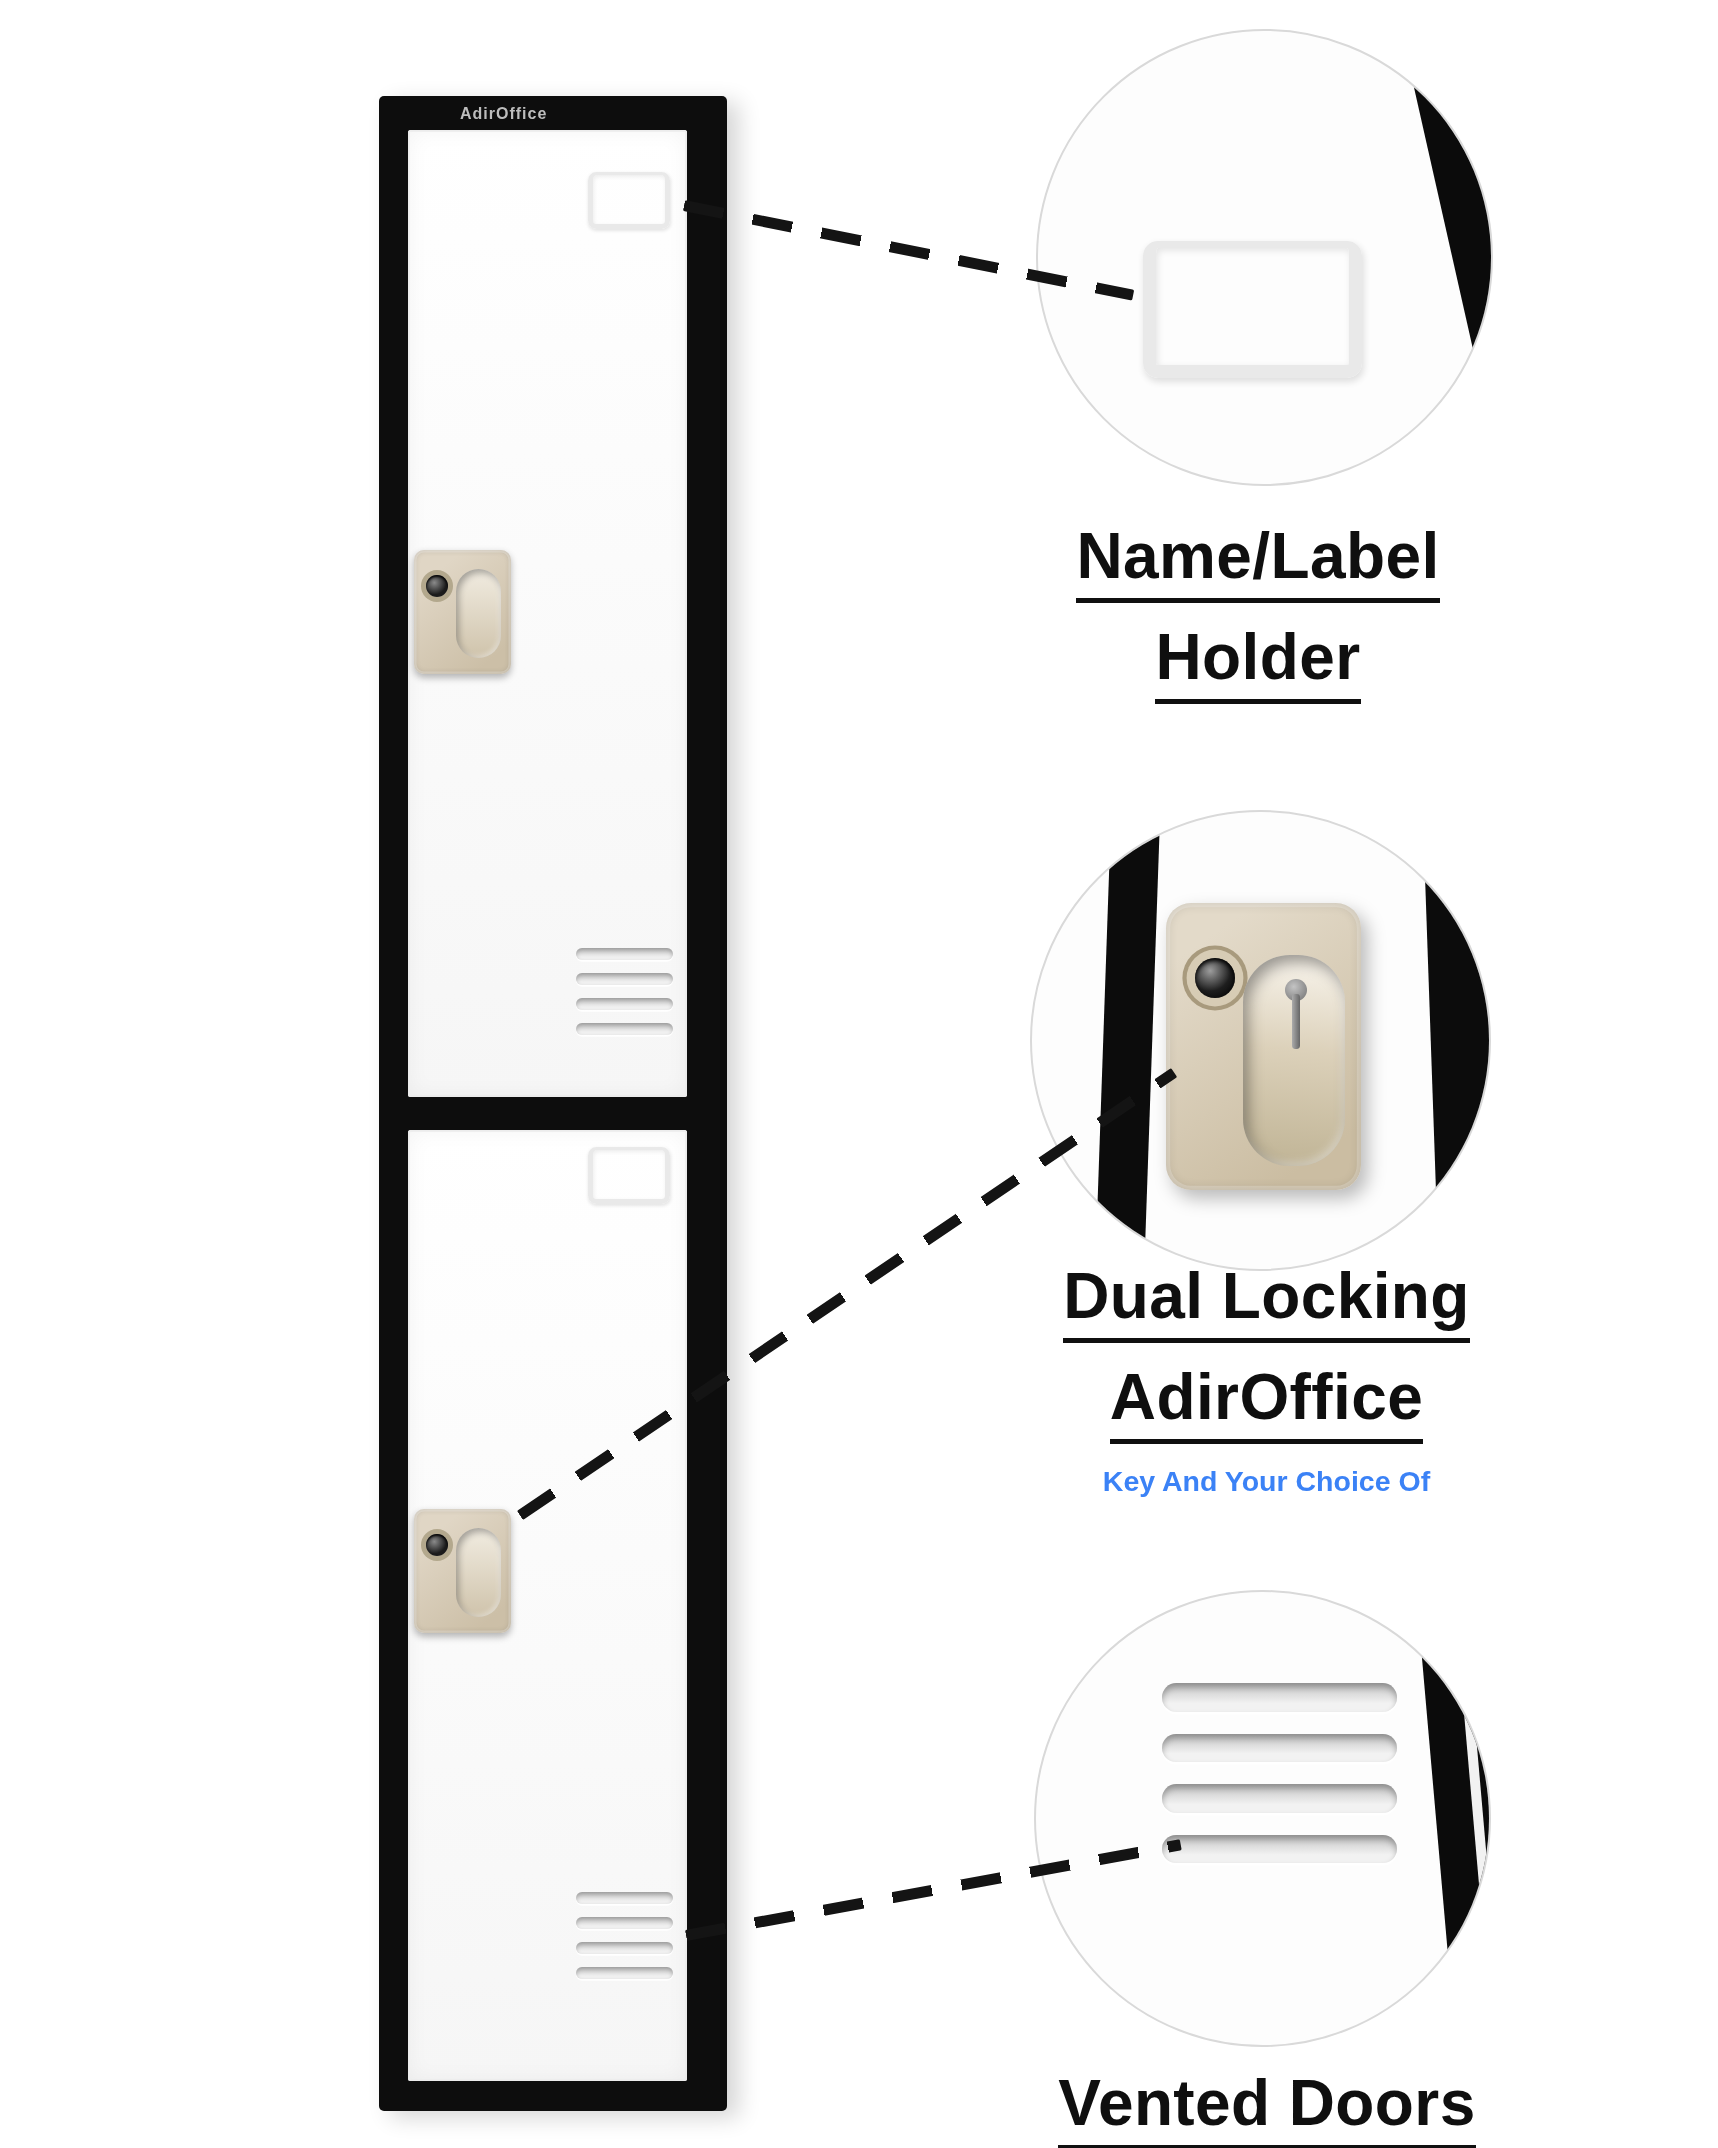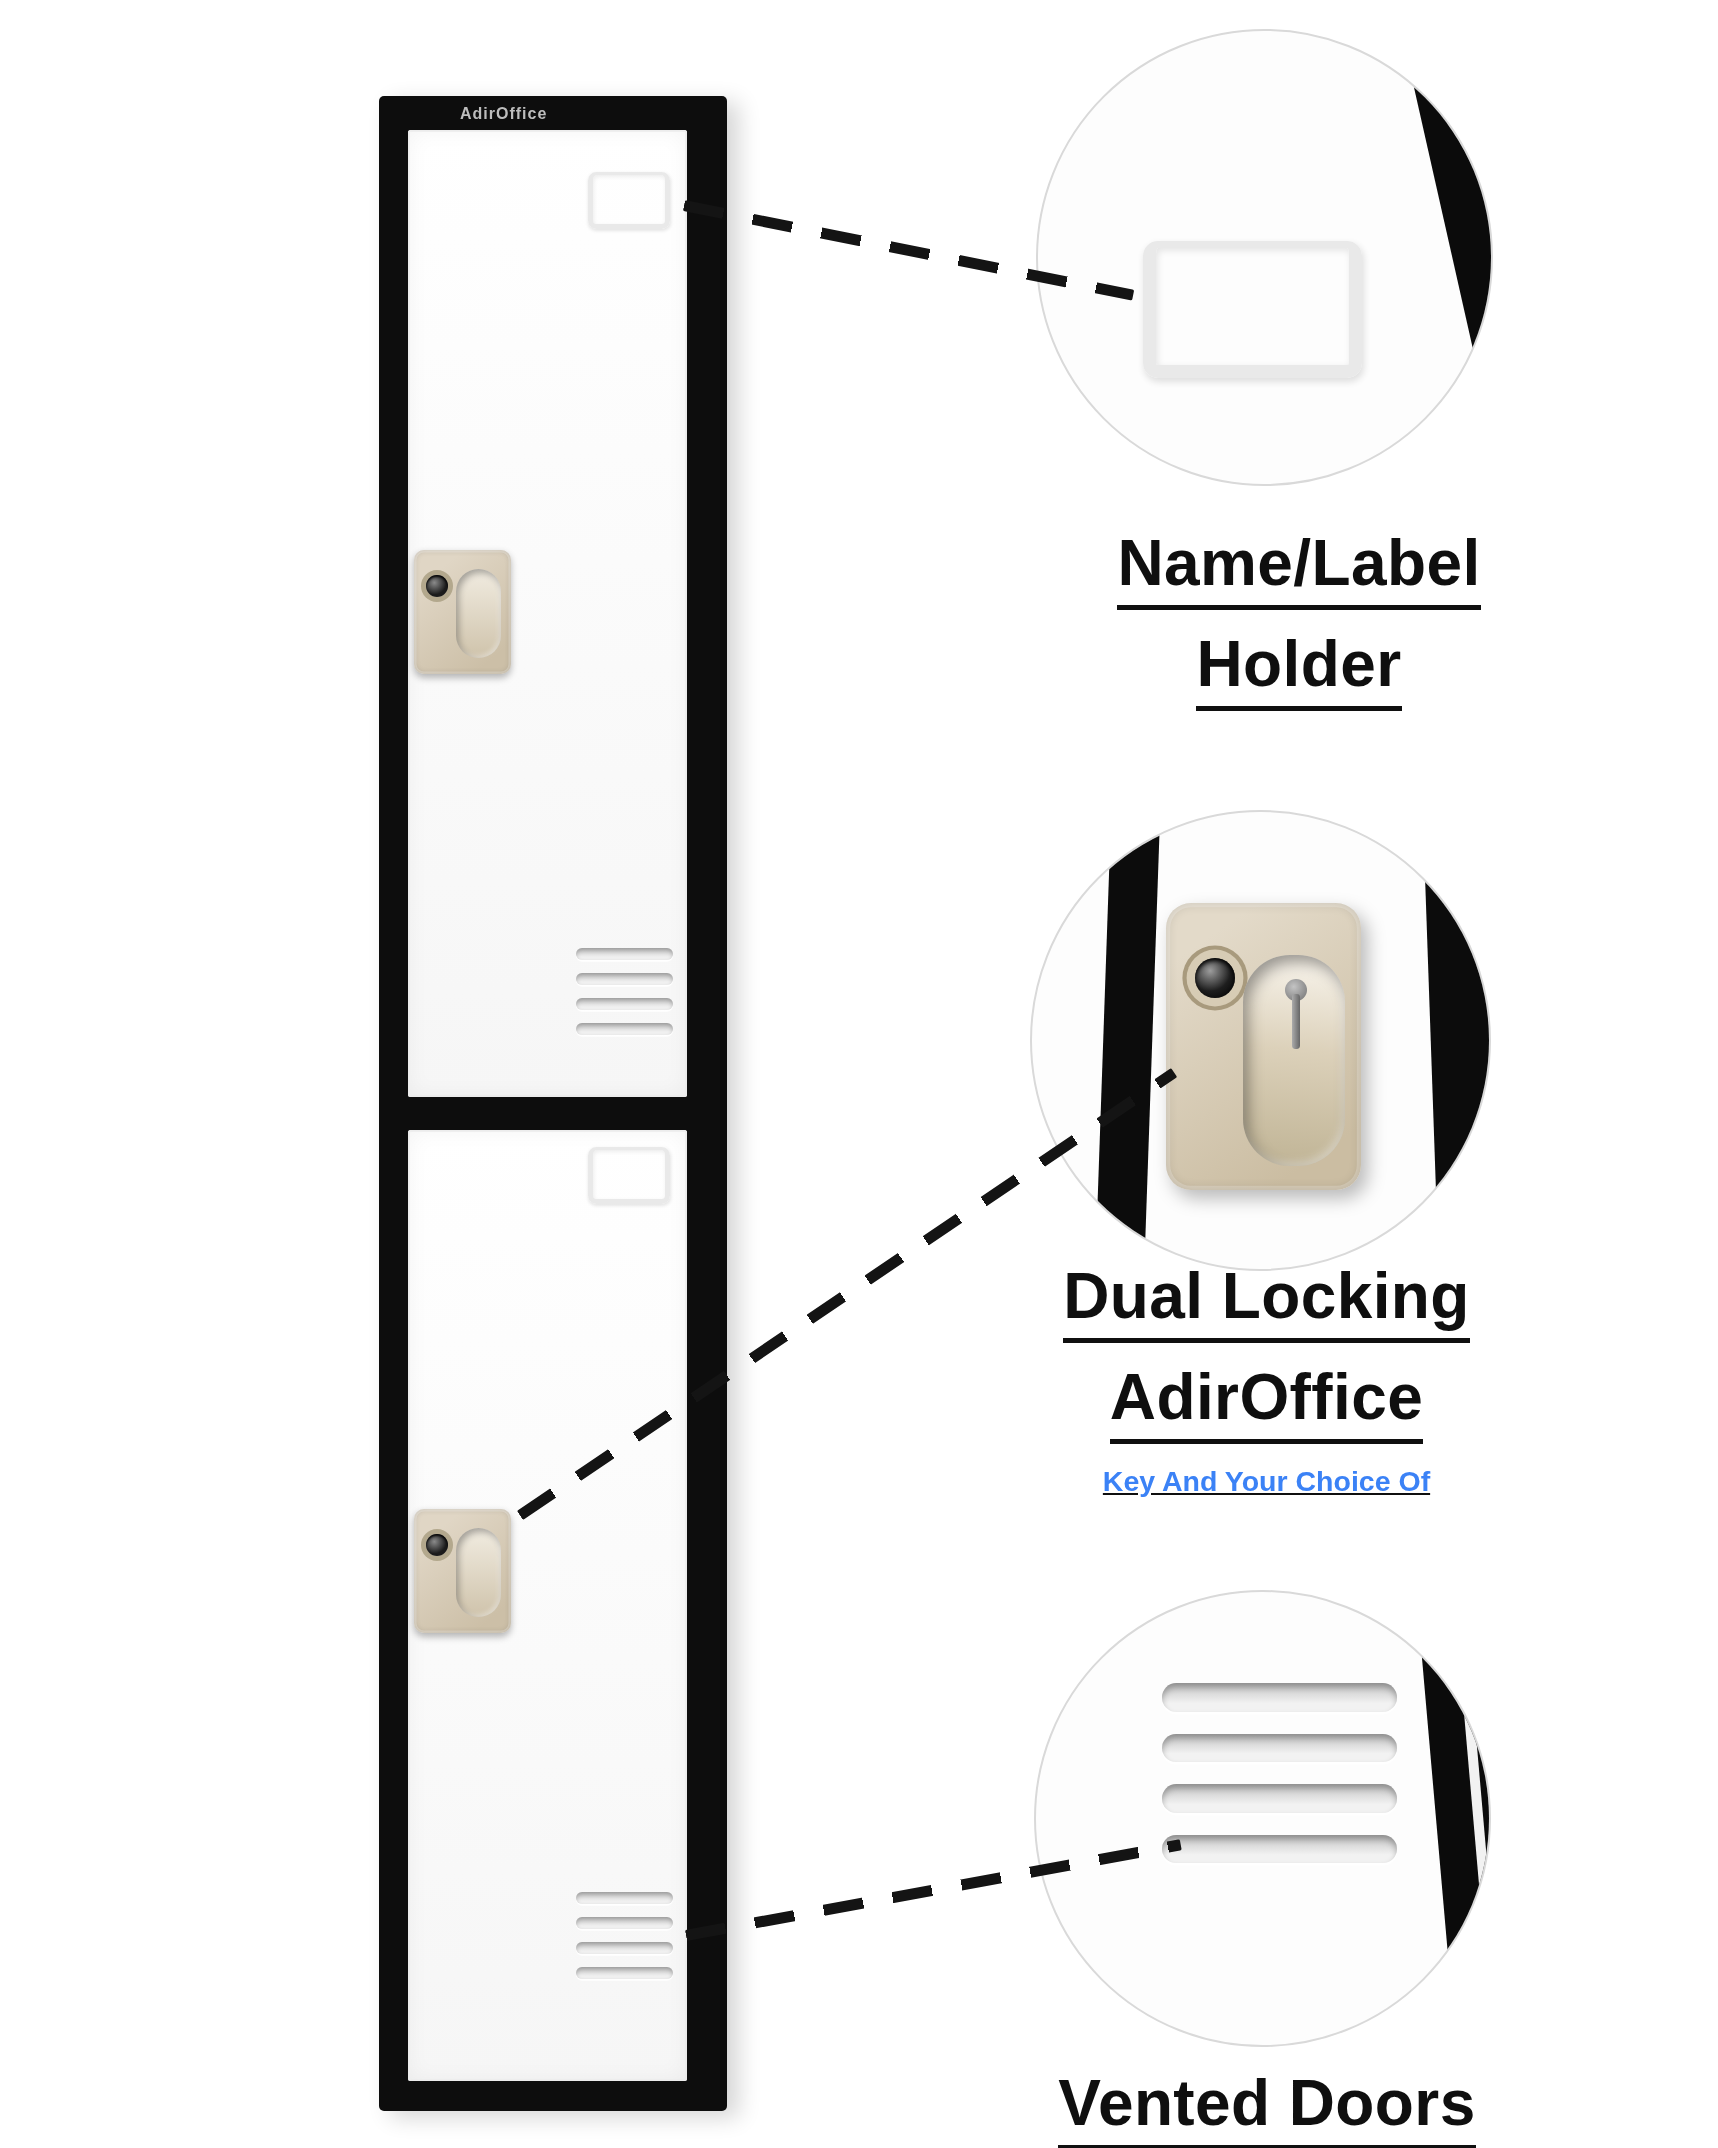--- a/index.html
+++ b/index.html
@@ -121,22 +121,22 @@
   .conn2 { left:520px; top:1510px; width:790px; transform:rotate(-34.1deg); }
   .conn3 { left:686px; top:1930px; width:503px; transform:rotate(-10.4deg); }
 
   
   .callout { position:absolute; text-align:center; color:#0f0f0f; z-index:3; }
   .callout .line { display:block; margin:0 0 17px; }
   .callout .line span {
     display:inline-block; font-weight:800; font-size:64px; letter-spacing:0.4px;
     border-bottom:5.9px solid #101010; padding-bottom:5px;
   }
-  .callout1 { left:980px; top:519px;  width:638px;margin-top:7px; }
-  .callout2 { left:931px; top:1259px; width:671px;text-decoration:underline; }
+  .callout1 { left:939px; top:519px;  width:638px; }
+  .callout2 { left:931px; top:1259px; width:671px; }
   .callout3 { left:940px; top:2066px; width:654px; }
   .subtitle { margin-top:13.4px; font-size:28.5px; font-weight:700; line-height:1.45; color:#3b82f6; }
 </style>
 </head>
 <body>
 
 <div class="canvas">
 
   <div class="locker">
     <div class="brand">AdirOffice</div>

